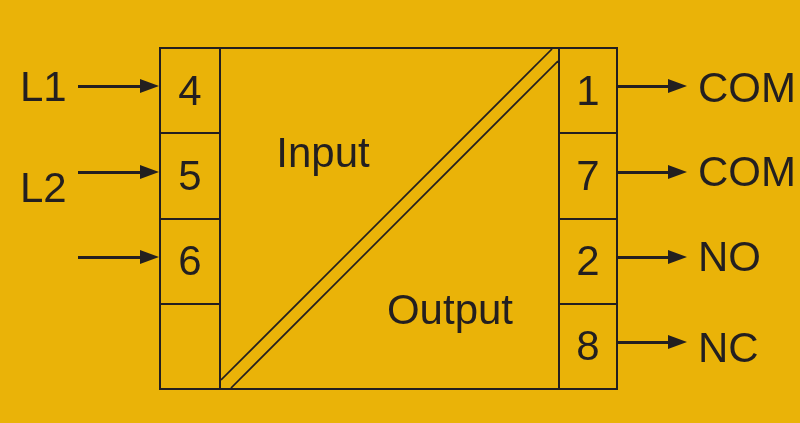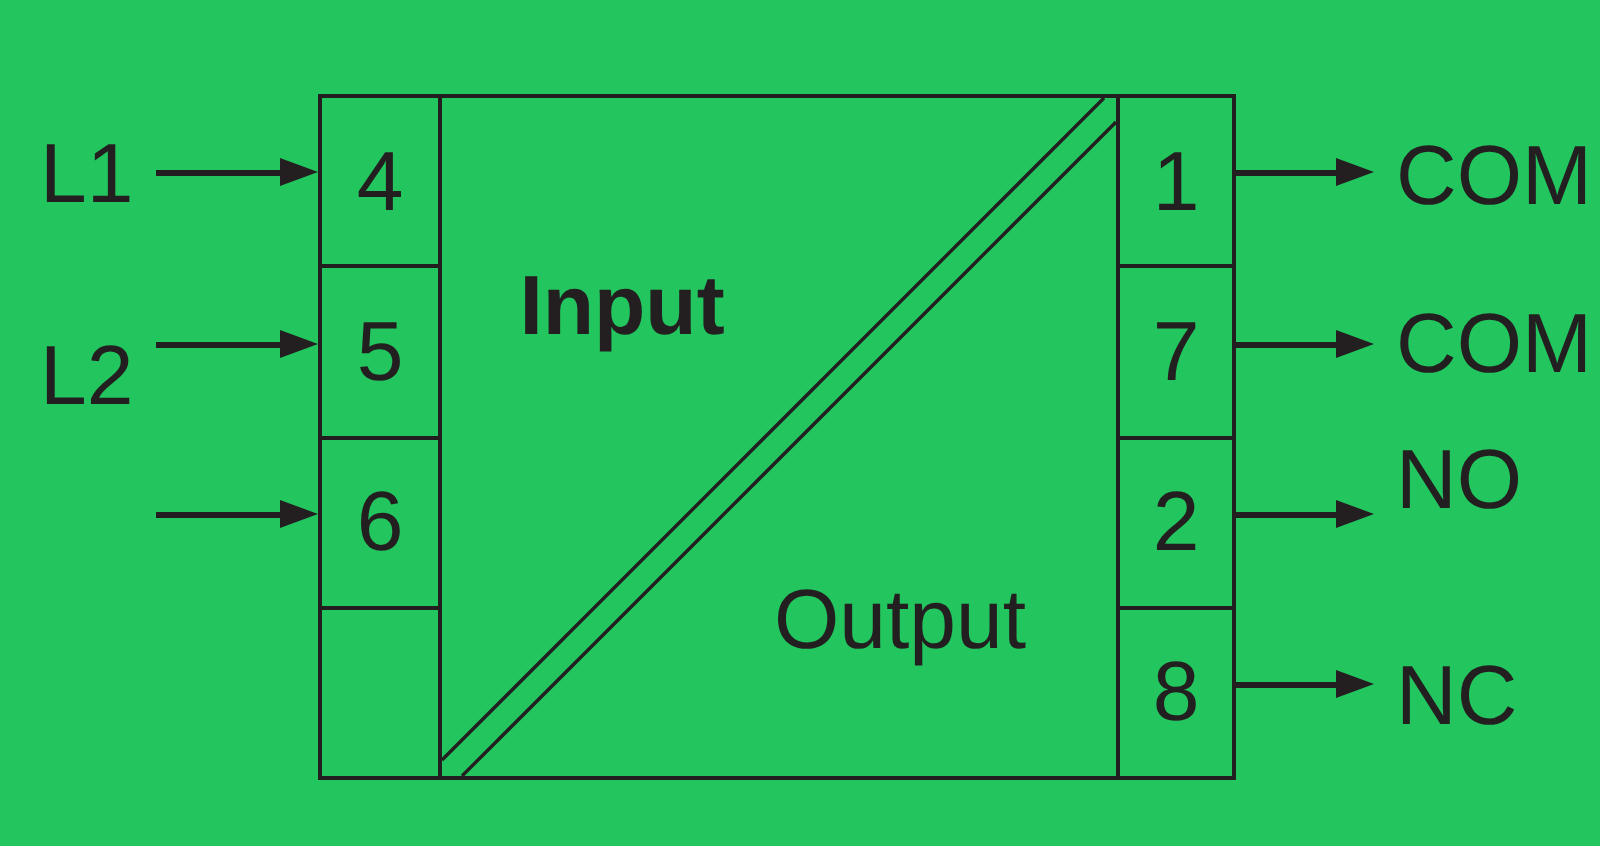--- a/index.html
+++ b/index.html
@@ -4,21 +4,21 @@
 <style>
   html, body {
     margin: 0;
     padding: 0;
     background: #ffffff;
   }
   .stage {
     position: relative;
     width: 800px;
     height: 423px;
-    background: #22c55e;
+    background: #eab308;
     font-family: "Liberation Sans", sans-serif;
     color: #231f20;
     overflow: hidden;
   }
 
   
   .main-box {
     position: absolute;
     left: 159px;
     top: 47px;
@@ -62,21 +62,21 @@
   }
 
   
   .region-label {
     position: absolute;
     font-size: 42px;
     line-height: 1;
     white-space: nowrap;
     transform: translate(-50%, -50%);
   }
-  .input-label  { left: 150px; top: 104px; font-weight: bold; }
+  .input-label  { left: 162px; top: 104px; }
   .output-label { left: 289px; top: 261px; }
 
   
   .diagonal {
     position: absolute;
     left: 60px;
     top: 0;
     width: 337px;
     height: 339px;
   }
@@ -172,16 +172,16 @@
     <div class="shaft"></div>
     <div class="head"></div>
   </div>
   <div class="arrow right-side" style="top:335px">
     <div class="shaft"></div>
     <div class="head"></div>
   </div>
 
   <div class="side-label right-lbl" style="top:88px">COM</div>
   <div class="side-label right-lbl" style="top:172px">COM</div>
-  <div class="side-label right-lbl" style="top:240px">NO</div>
+  <div class="side-label right-lbl" style="top:257px">NO</div>
   <div class="side-label right-lbl" style="top:348px">NC</div>
 
 </div>
 
 </body></html>

